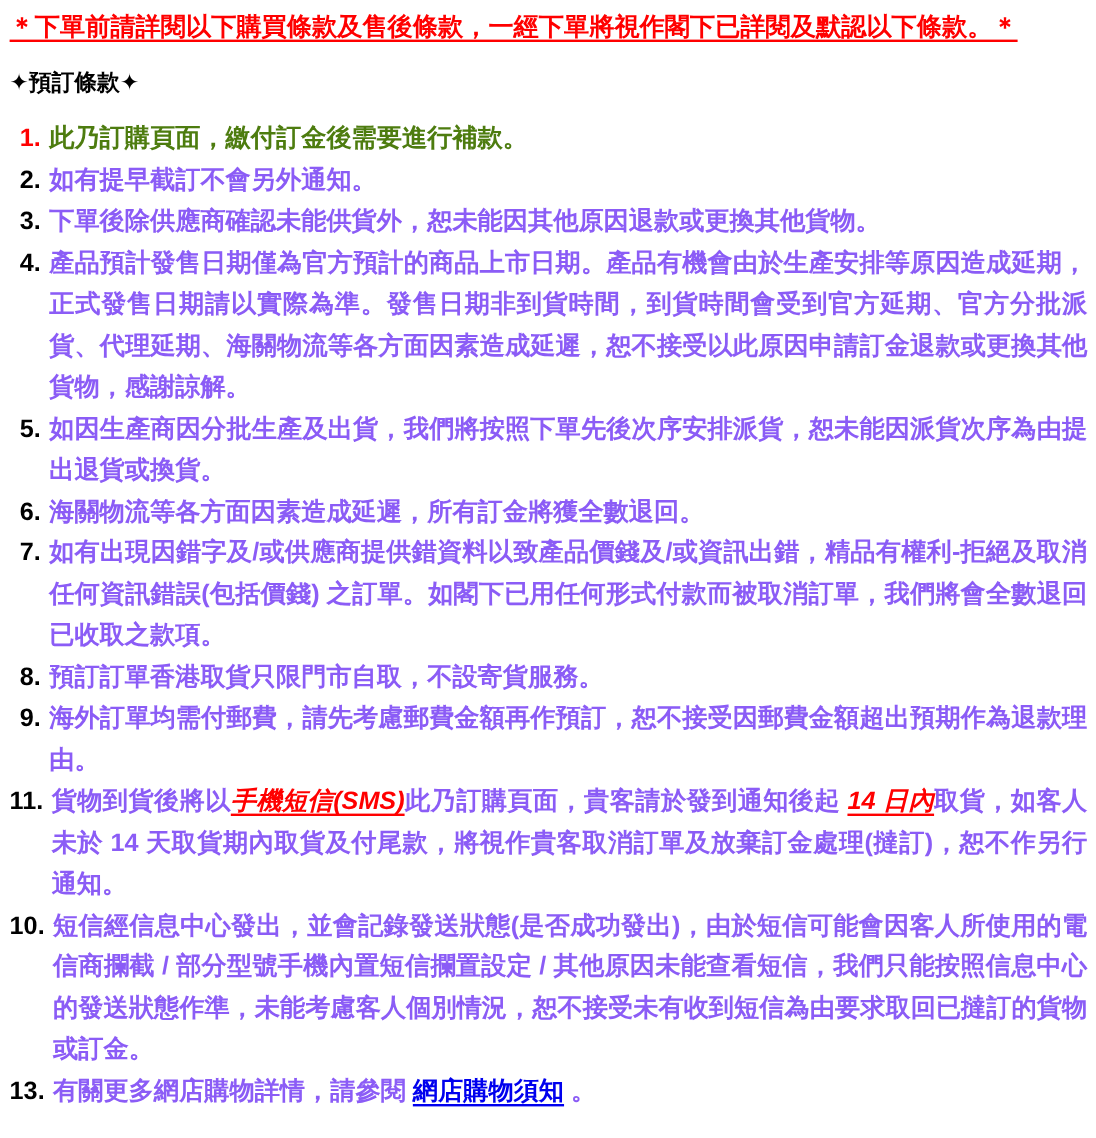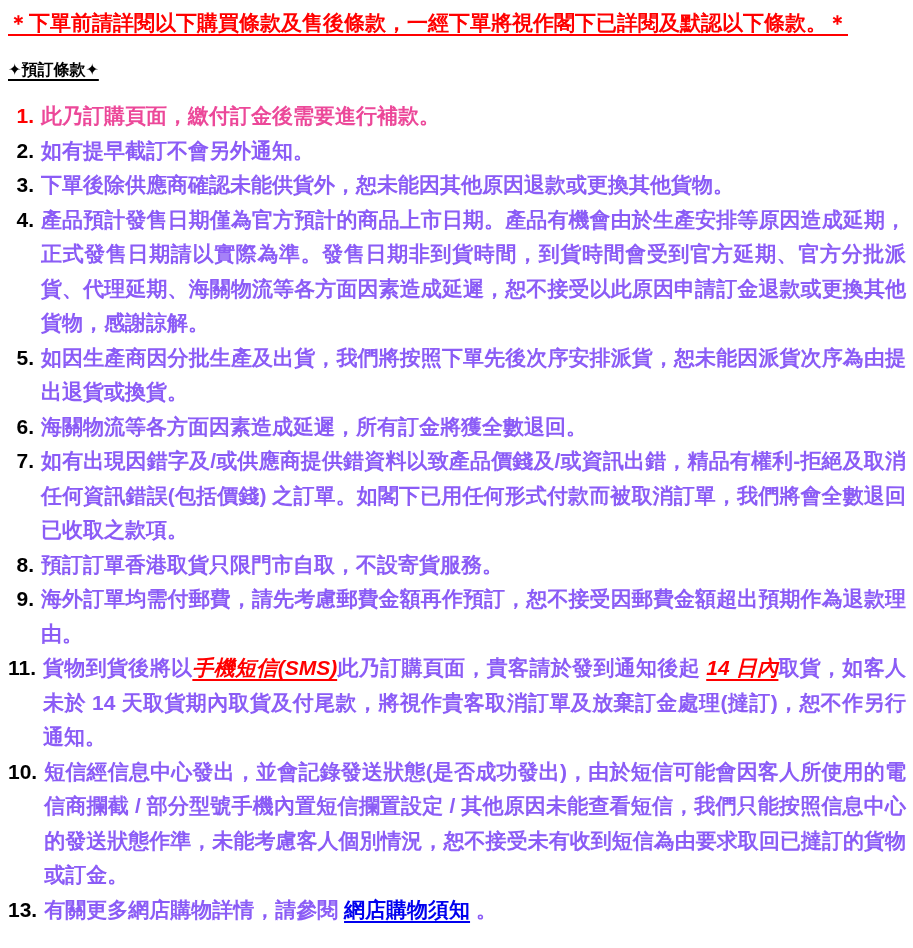--- a/index.html
+++ b/index.html
@@ -23,23 +23,22 @@
     line-height: 34px;
     text-decoration: underline;
     text-decoration-thickness: 2px;
     text-underline-offset: 4px;
     white-space: nowrap;
     margin-bottom: 13px;
   }
   .section-title {
     display: inline-block;
     color: #000000;
-    font-size: 16px;
+    font-size: 19px;
     line-height: 34px;
-    text-decoration: underline;
     text-decoration-thickness: 2px;
     text-underline-offset: 4px;
     margin-bottom: 12px;
   }
   .terms-list {
     width: 100%;
   }
   .term-item {
     display: flex;
     align-items: flex-start;
@@ -51,21 +50,21 @@
     text-align: right;
     margin-right: 7px;
     white-space: nowrap;
   }
   .term-item .txt {
     flex: 1 1 auto;
     text-align: justify;
   }
   .num.red { color: #ff0000; }
   .seg-normal { color: #8b5cf6; }
-  .seg-red { color: #ec4899; }
+  .seg-red { color: #4d7c0f; }
   .seg-red-underline {
     color: #ff0000;
     text-decoration: underline;
     text-decoration-thickness: 2px;
     text-underline-offset: 4px;
     font-style: italic;
   }
   .seg-link {
     color: #0000ee;
     text-decoration: underline;

